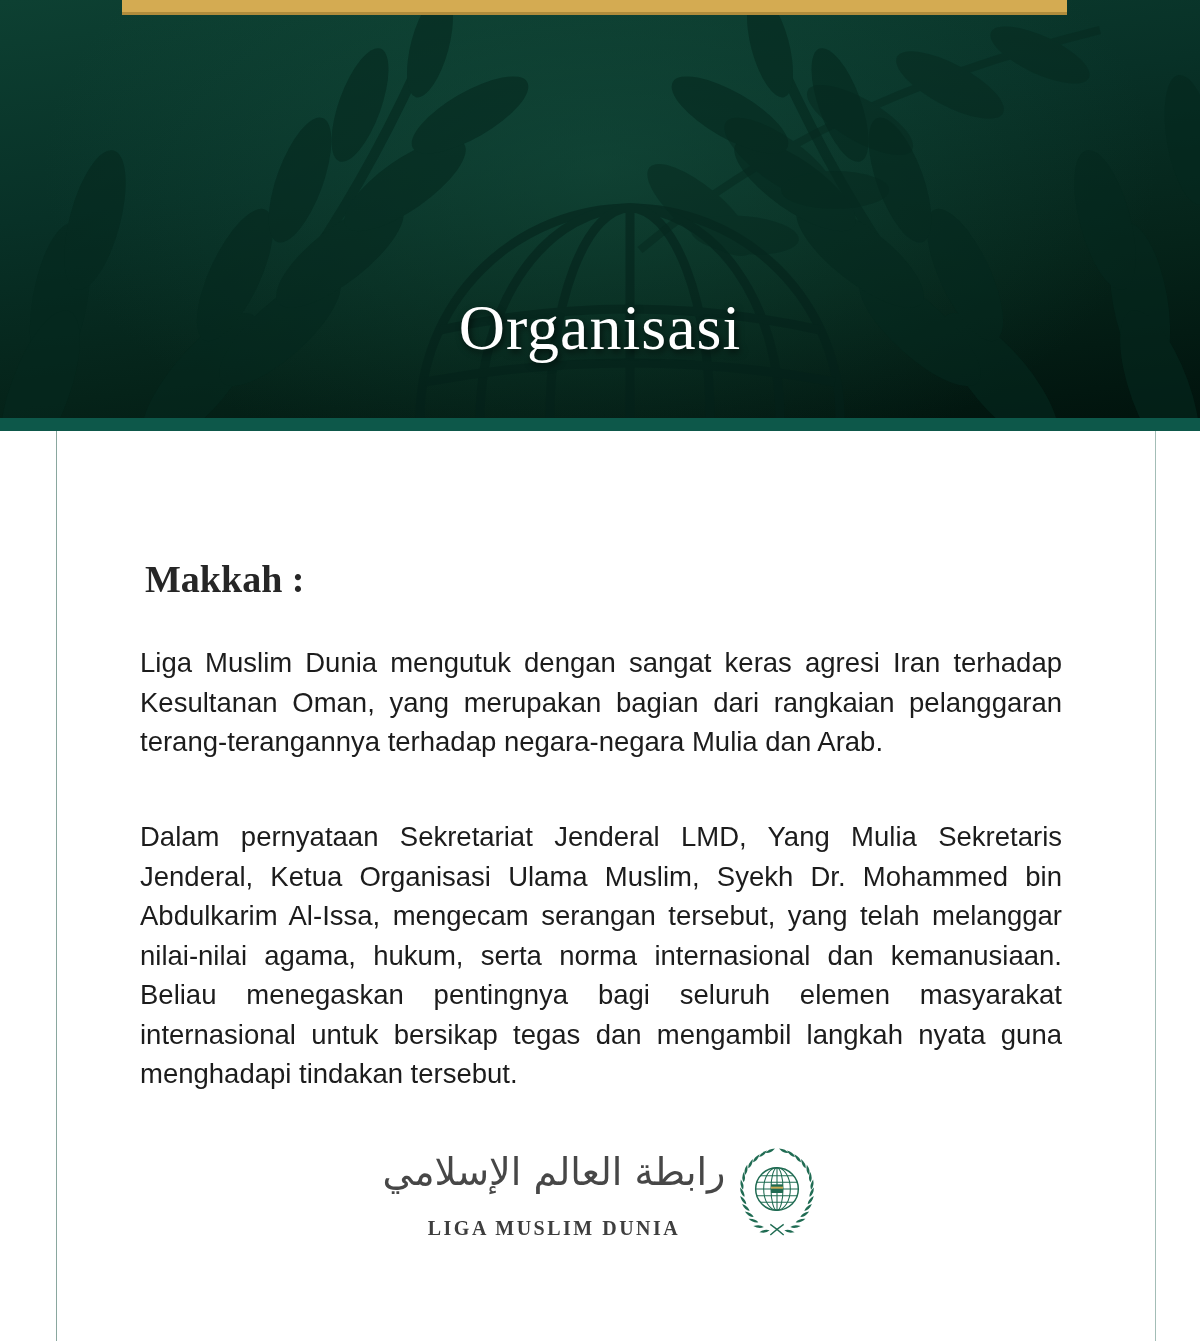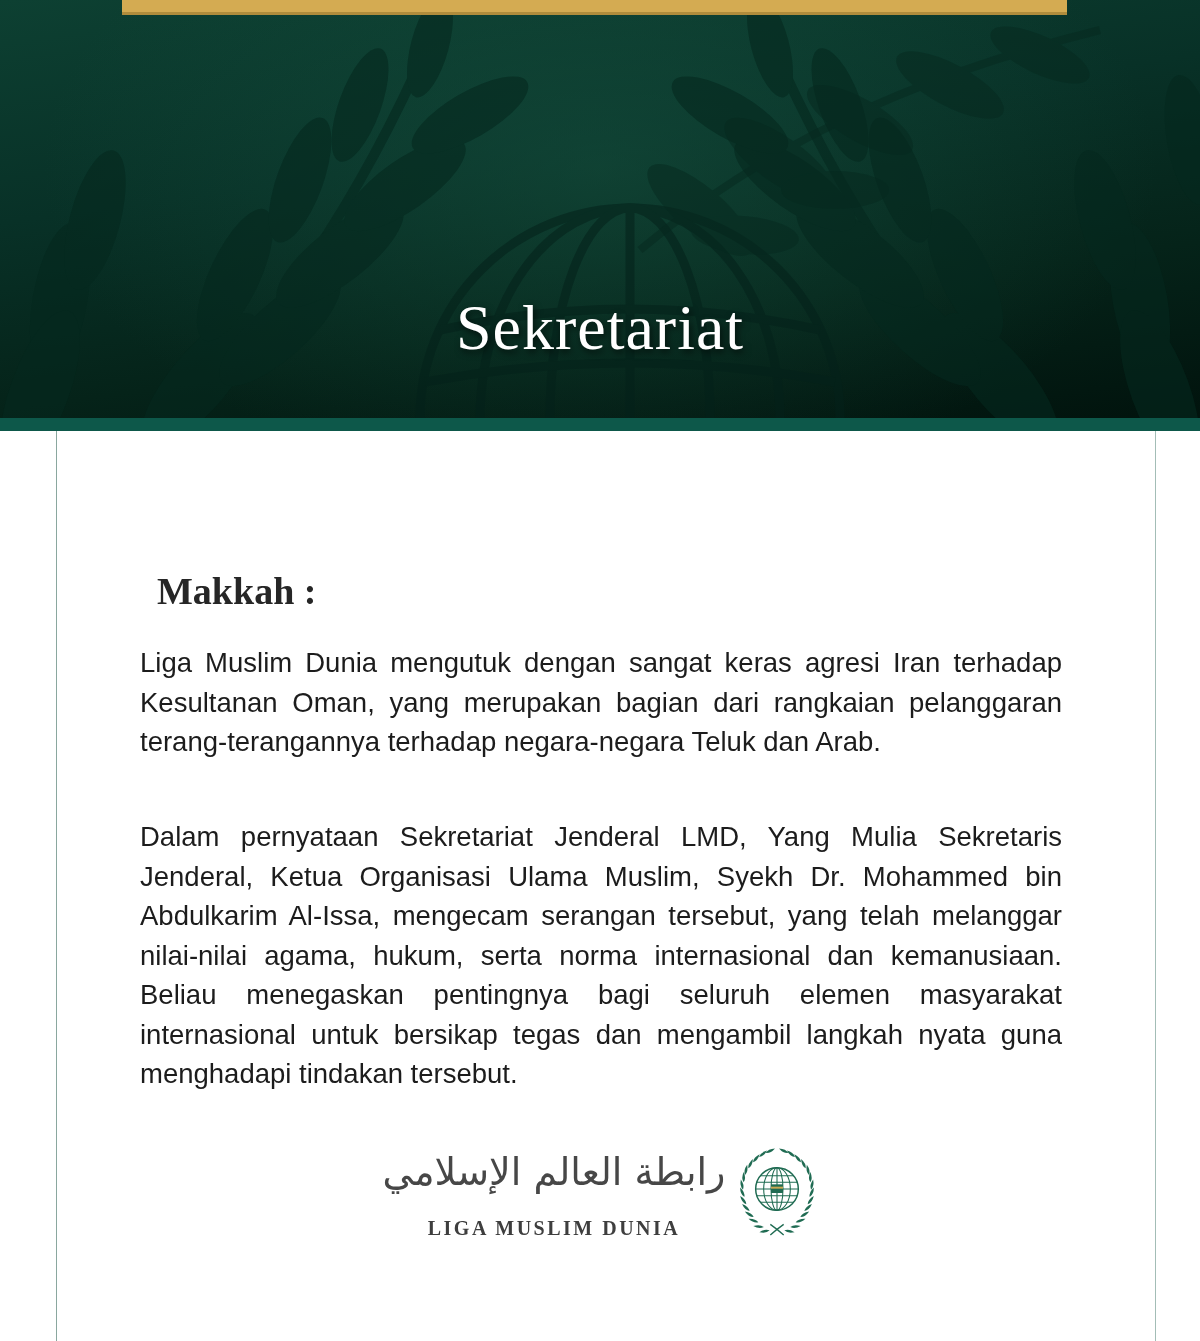--- a/index.html
+++ b/index.html
@@ -42,21 +42,21 @@
     background:var(--strip,#0d584a);
   }
 
   
   .card{position:absolute;top:431px;left:0;right:0;bottom:0;background:#ffffff;}
   .rule{position:absolute;top:0;bottom:0;width:1px;background:var(--rule,#8aa79f);}
   .rule-left{left:56px;}
   .rule-right{left:1155px;background:#a3bdb6;}
 
   .location{
-    position:absolute;left:145px;top:126px;margin:12px;
+    position:absolute;left:145px;top:126px;margin:0;
     font-family:"Liberation Serif",serif;
     font-weight:700;font-size:38px;line-height:44px;
     color:var(--heading-color,#262626);
   }
   .para{
     position:absolute;left:140px;width:922px;margin:0;
     font-size:27.5px;line-height:39.5px;
     font-weight:500;
     text-align:justify;
     color:var(--text-color,#1c1c1c);
@@ -145,32 +145,32 @@
         <use href="#hleaf" transform="translate(780 160) rotate(35) scale(1.1)"></use>
         <use href="#hleaf" transform="translate(860 120) rotate(30)"></use>
         <use href="#hleaf" transform="translate(950 85) rotate(28)"></use>
         <use href="#hleaf" transform="translate(1040 55) rotate(25) scale(0.9)"></use>
         <use href="#hleaf" transform="translate(745 235) rotate(5) scale(0.9)"></use>
         <use href="#hleaf" transform="translate(835 190) rotate(0) scale(0.9)"></use>
       </g>
     </svg>
 
     <div class="gold-bar"></div>
-    <h1 class="title">Sekretariat</h1>
+    <h1 class="title">Organisasi</h1>
   </header>
 
   <div class="teal-strip"></div>
 
   <main class="card">
     <div class="rule rule-left"></div>
     <div class="rule rule-right"></div>
 
     <h2 class="location">Makkah :</h2>
 
-    <p class="para para-1">Liga Muslim Dunia mengutuk dengan sangat keras agresi Iran terhadap Kesultanan Oman, yang merupakan bagian dari rangkaian pelanggaran terang-terangannya terhadap negara-negara Teluk dan Arab.</p>
+    <p class="para para-1">Liga Muslim Dunia mengutuk dengan sangat keras agresi Iran terhadap Kesultanan Oman, yang merupakan bagian dari rangkaian pelanggaran terang-terangannya terhadap negara-negara Mulia dan Arab.</p>
     <p class="para para-2">Dalam pernyataan Sekretariat Jenderal LMD, Yang Mulia Sekretaris Jenderal, Ketua Organisasi Ulama Muslim, Syekh Dr. Mohammed bin Abdulkarim Al-Issa, mengecam serangan tersebut, yang telah melanggar nilai-nilai agama, hukum, serta norma internasional dan kemanusiaan. Beliau menegaskan pentingnya bagi seluruh elemen masyarakat internasional untuk bersikap tegas dan mengambil langkah nyata guna menghadapi tindakan tersebut.</p>
 
     <div class="logo">
       <div class="logo-textcol">
         <div class="logo-arabic" dir="rtl">رابطة العالم الإسلامي</div>
         <div class="logo-latin">LIGA MUSLIM DUNIA</div>
       </div>
 
       <svg class="emblem" viewBox="0 0 120 132" aria-hidden="true">
         <defs>

